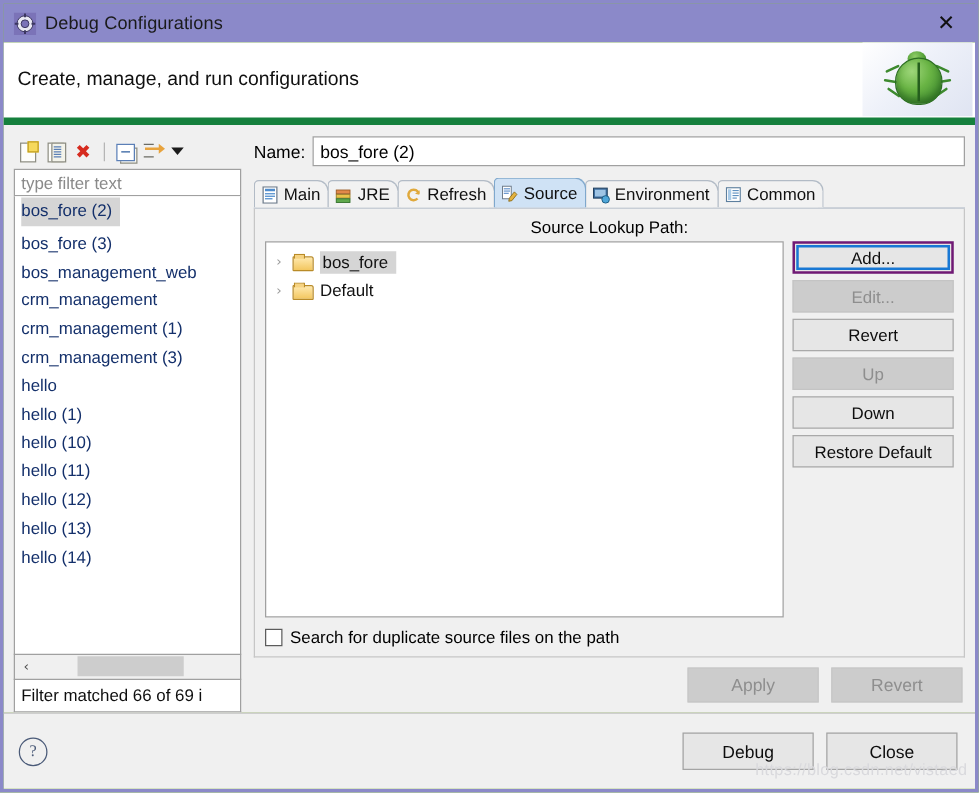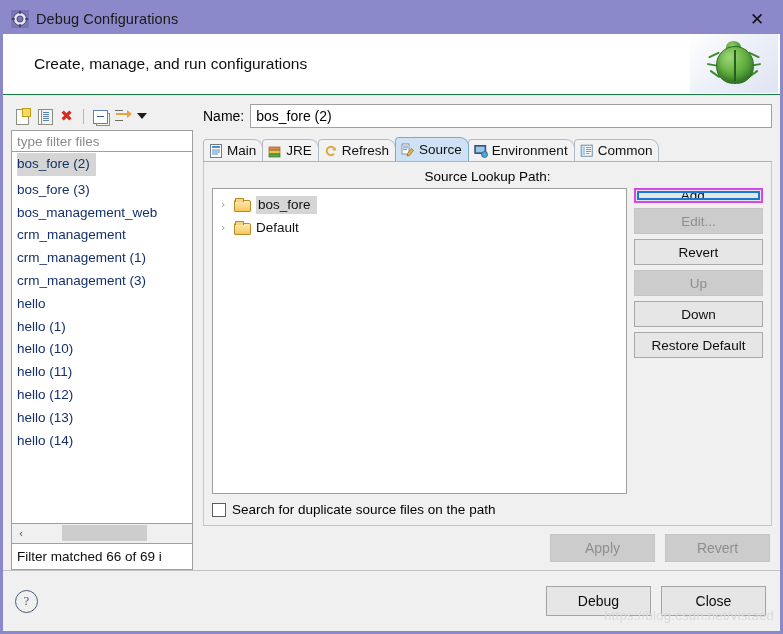--- a/index.html
+++ b/index.html
@@ -56,26 +56,25 @@
     display: flex; align-items: center; justify-content: center;
     font-size: 17px;
     color: #111;
     font-family: "DejaVu Sans", sans-serif;
   }
 
   
   .header {
     height: 60px;
     background: #ffffff;
-    border-bottom: 1px solid #15803d;
-    display: flex;
-    align-items: center;
-    position: relative;
-    flex: 0 0 auto;
-    padding-left: 20px;
+    border-bottom: 6px solid #15803d;
+    display: flex;
+    align-items: center;
+    position: relative;
+    flex: 0 0 auto;
   }
   .header-title {
     margin-left: 11px;
     font-size: 15.5px;
     color: #101010;
   }
   .header-bug {
     position: absolute;
     right: 2px; top: 0;
     width: 88px; height: 59px;
@@ -458,24 +457,24 @@
     justify-content: center;
     font-size: 13.5px;
     color: #0d0d0d;
   }
   .btn.disabled {
     background: #cccccc;
     border-color: #c4c4c4;
     color: #8e8e8e;
   }
   .btn.focused {
-    border: 2px solid #d946ef;
+    border: 2px solid #701a75;
     background: #e6e6e6;
     position: relative;
-    height: 15px;
+    height: 26px;
   }
   .btn.focused > .focus-inner {
     position: absolute;
     left: 1px; top: 1px; right: 1px; bottom: 1px;
     border: 2px solid #1878d4;
     pointer-events: none;
   }
 
   .chk-row {
     display: flex;
@@ -623,21 +622,21 @@
             <div class="collapse-box"></div>
         </div>
         <div class="tb-icon">
           <div class="filt-line" style="top:2px;"></div>
           <div class="filt-arrow"></div>
           <div class="filt-line" style="top:12px;"></div>
         </div>
         <div class="tb-arrow"></div>
       </div>
 
-      <div class="filter-input">type filter files</div>
+      <div class="filter-input">type filter text</div>
 
       <div class="cfg-list">
         <div class="cfg-item selected">bos_fore (2)</div>
         <div class="cfg-item">bos_fore (3)</div>
         <div class="cfg-item">bos_management_web</div>
         <div class="cfg-item">crm_management</div>
         <div class="cfg-item">crm_management (1)</div>
         <div class="cfg-item">crm_management (3)</div>
         <div class="cfg-item">hello</div>
         <div class="cfg-item">hello (1)</div>

